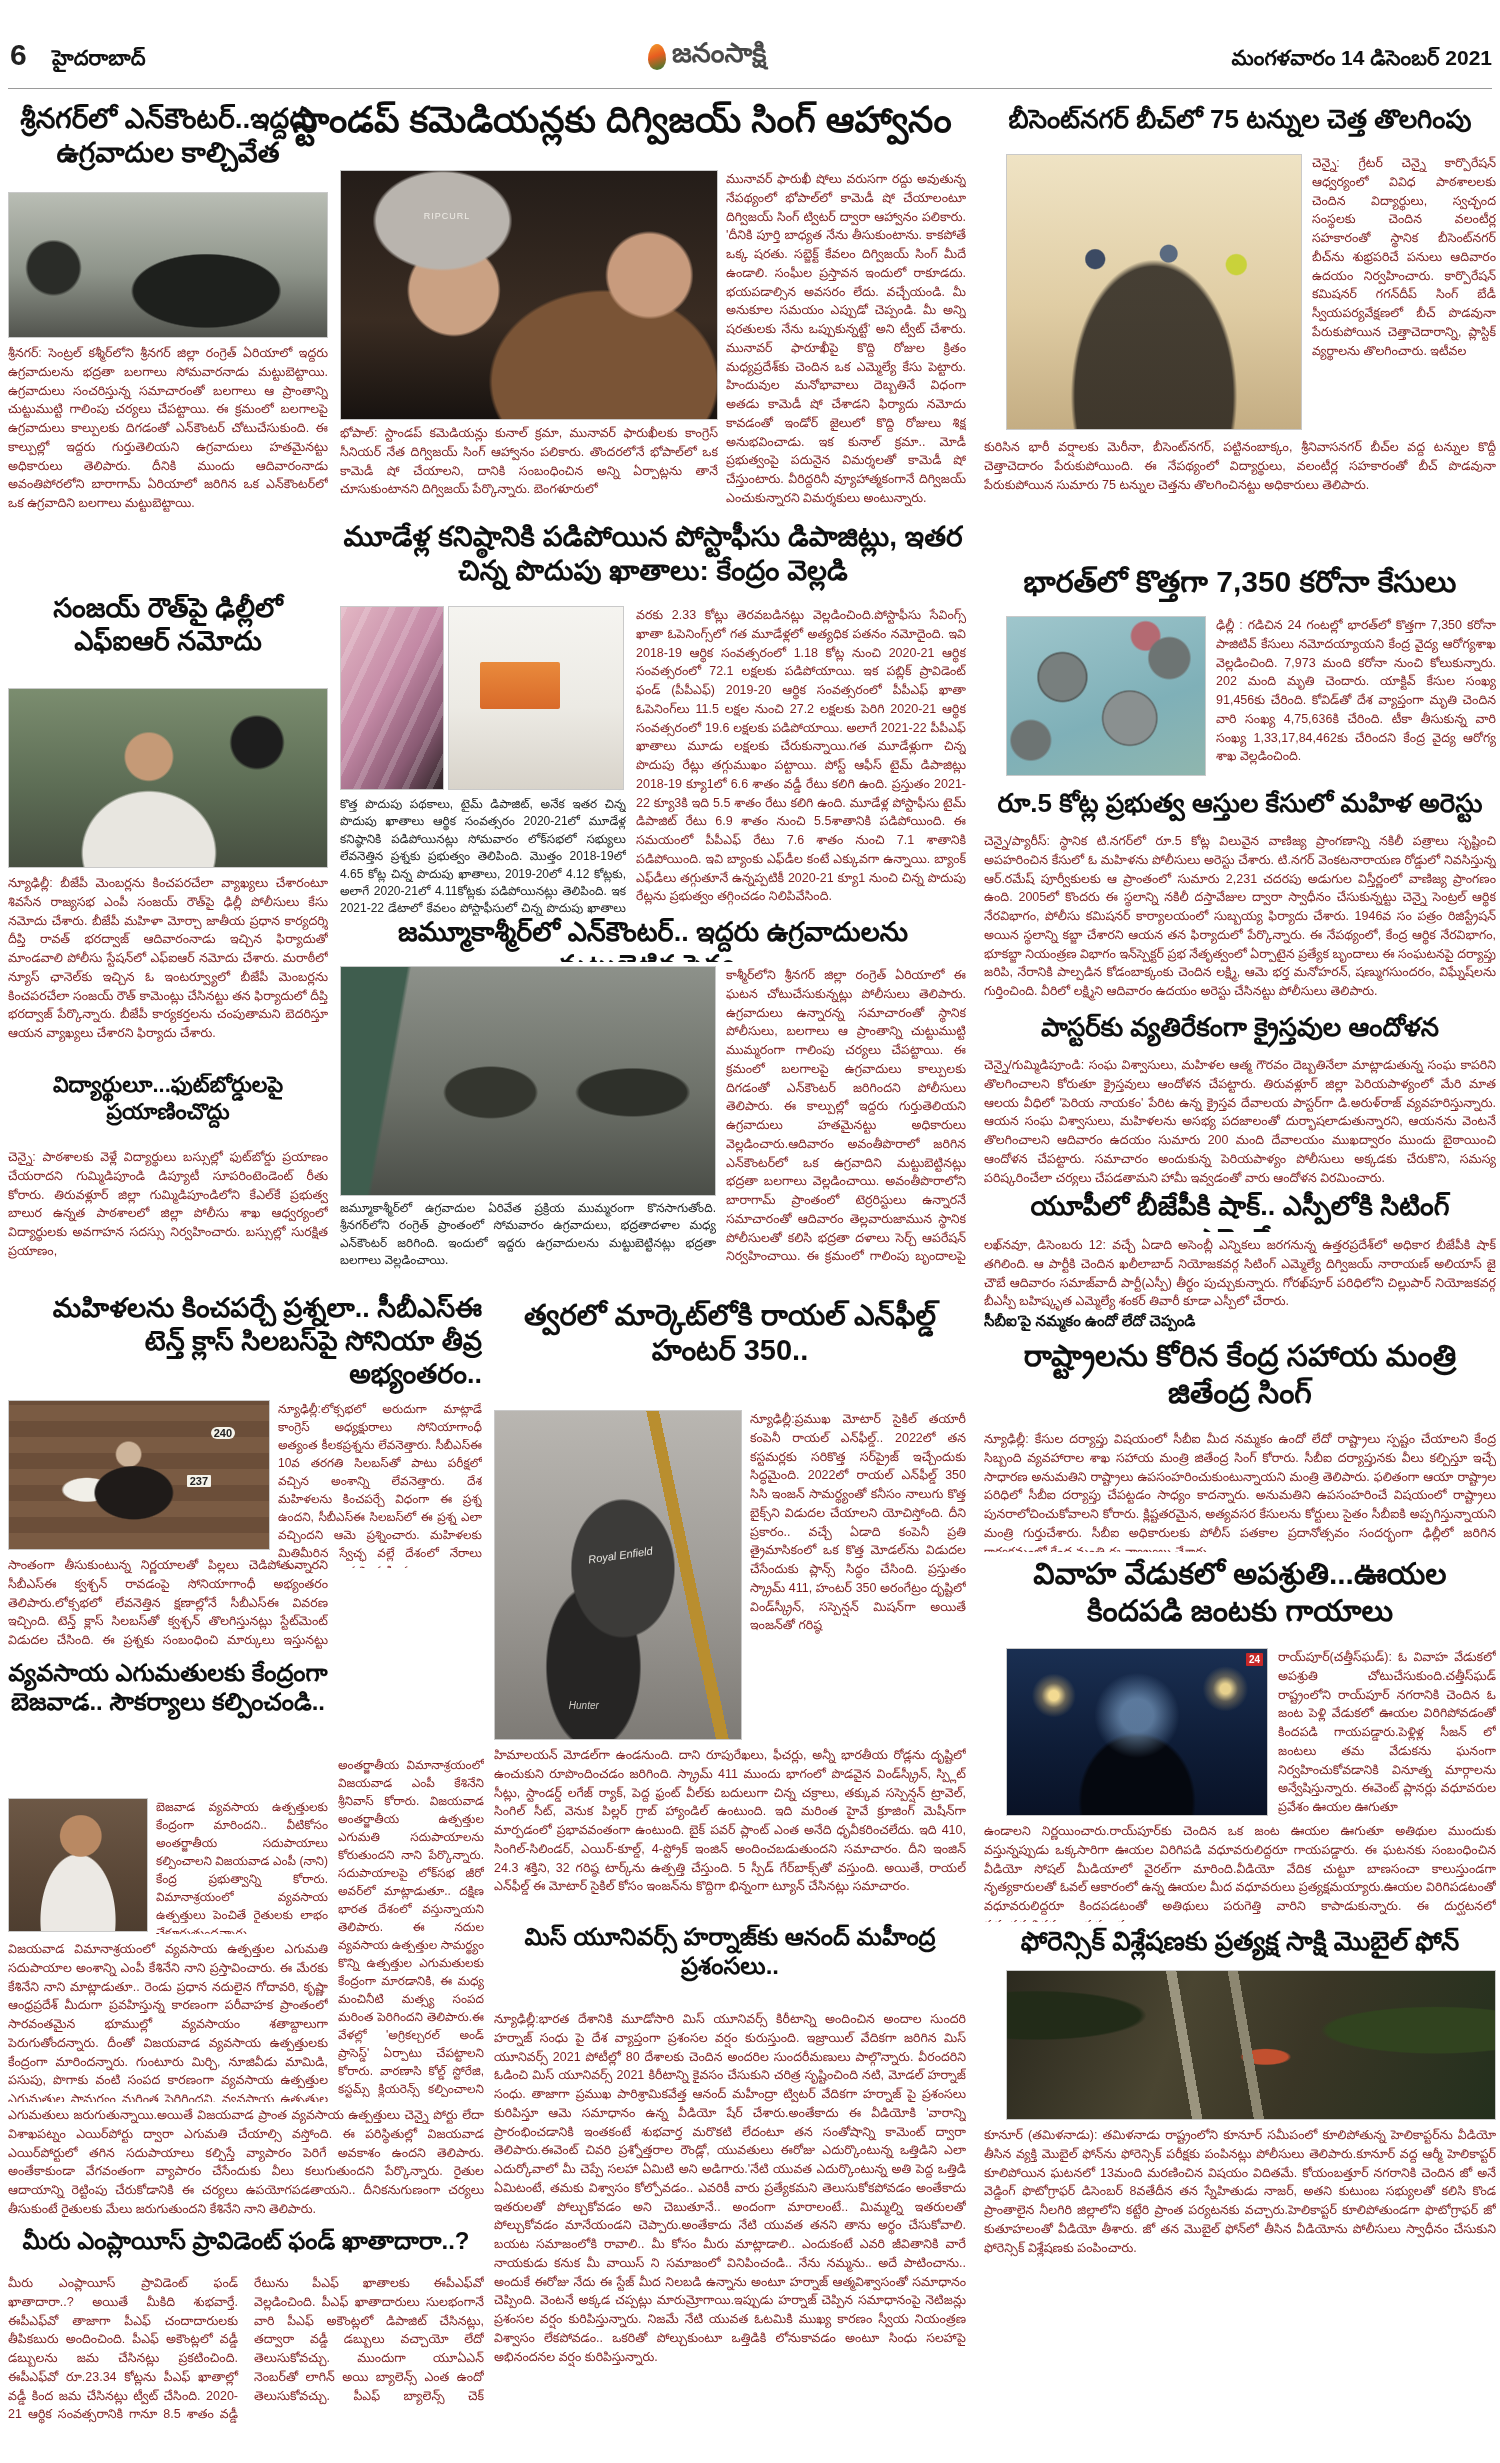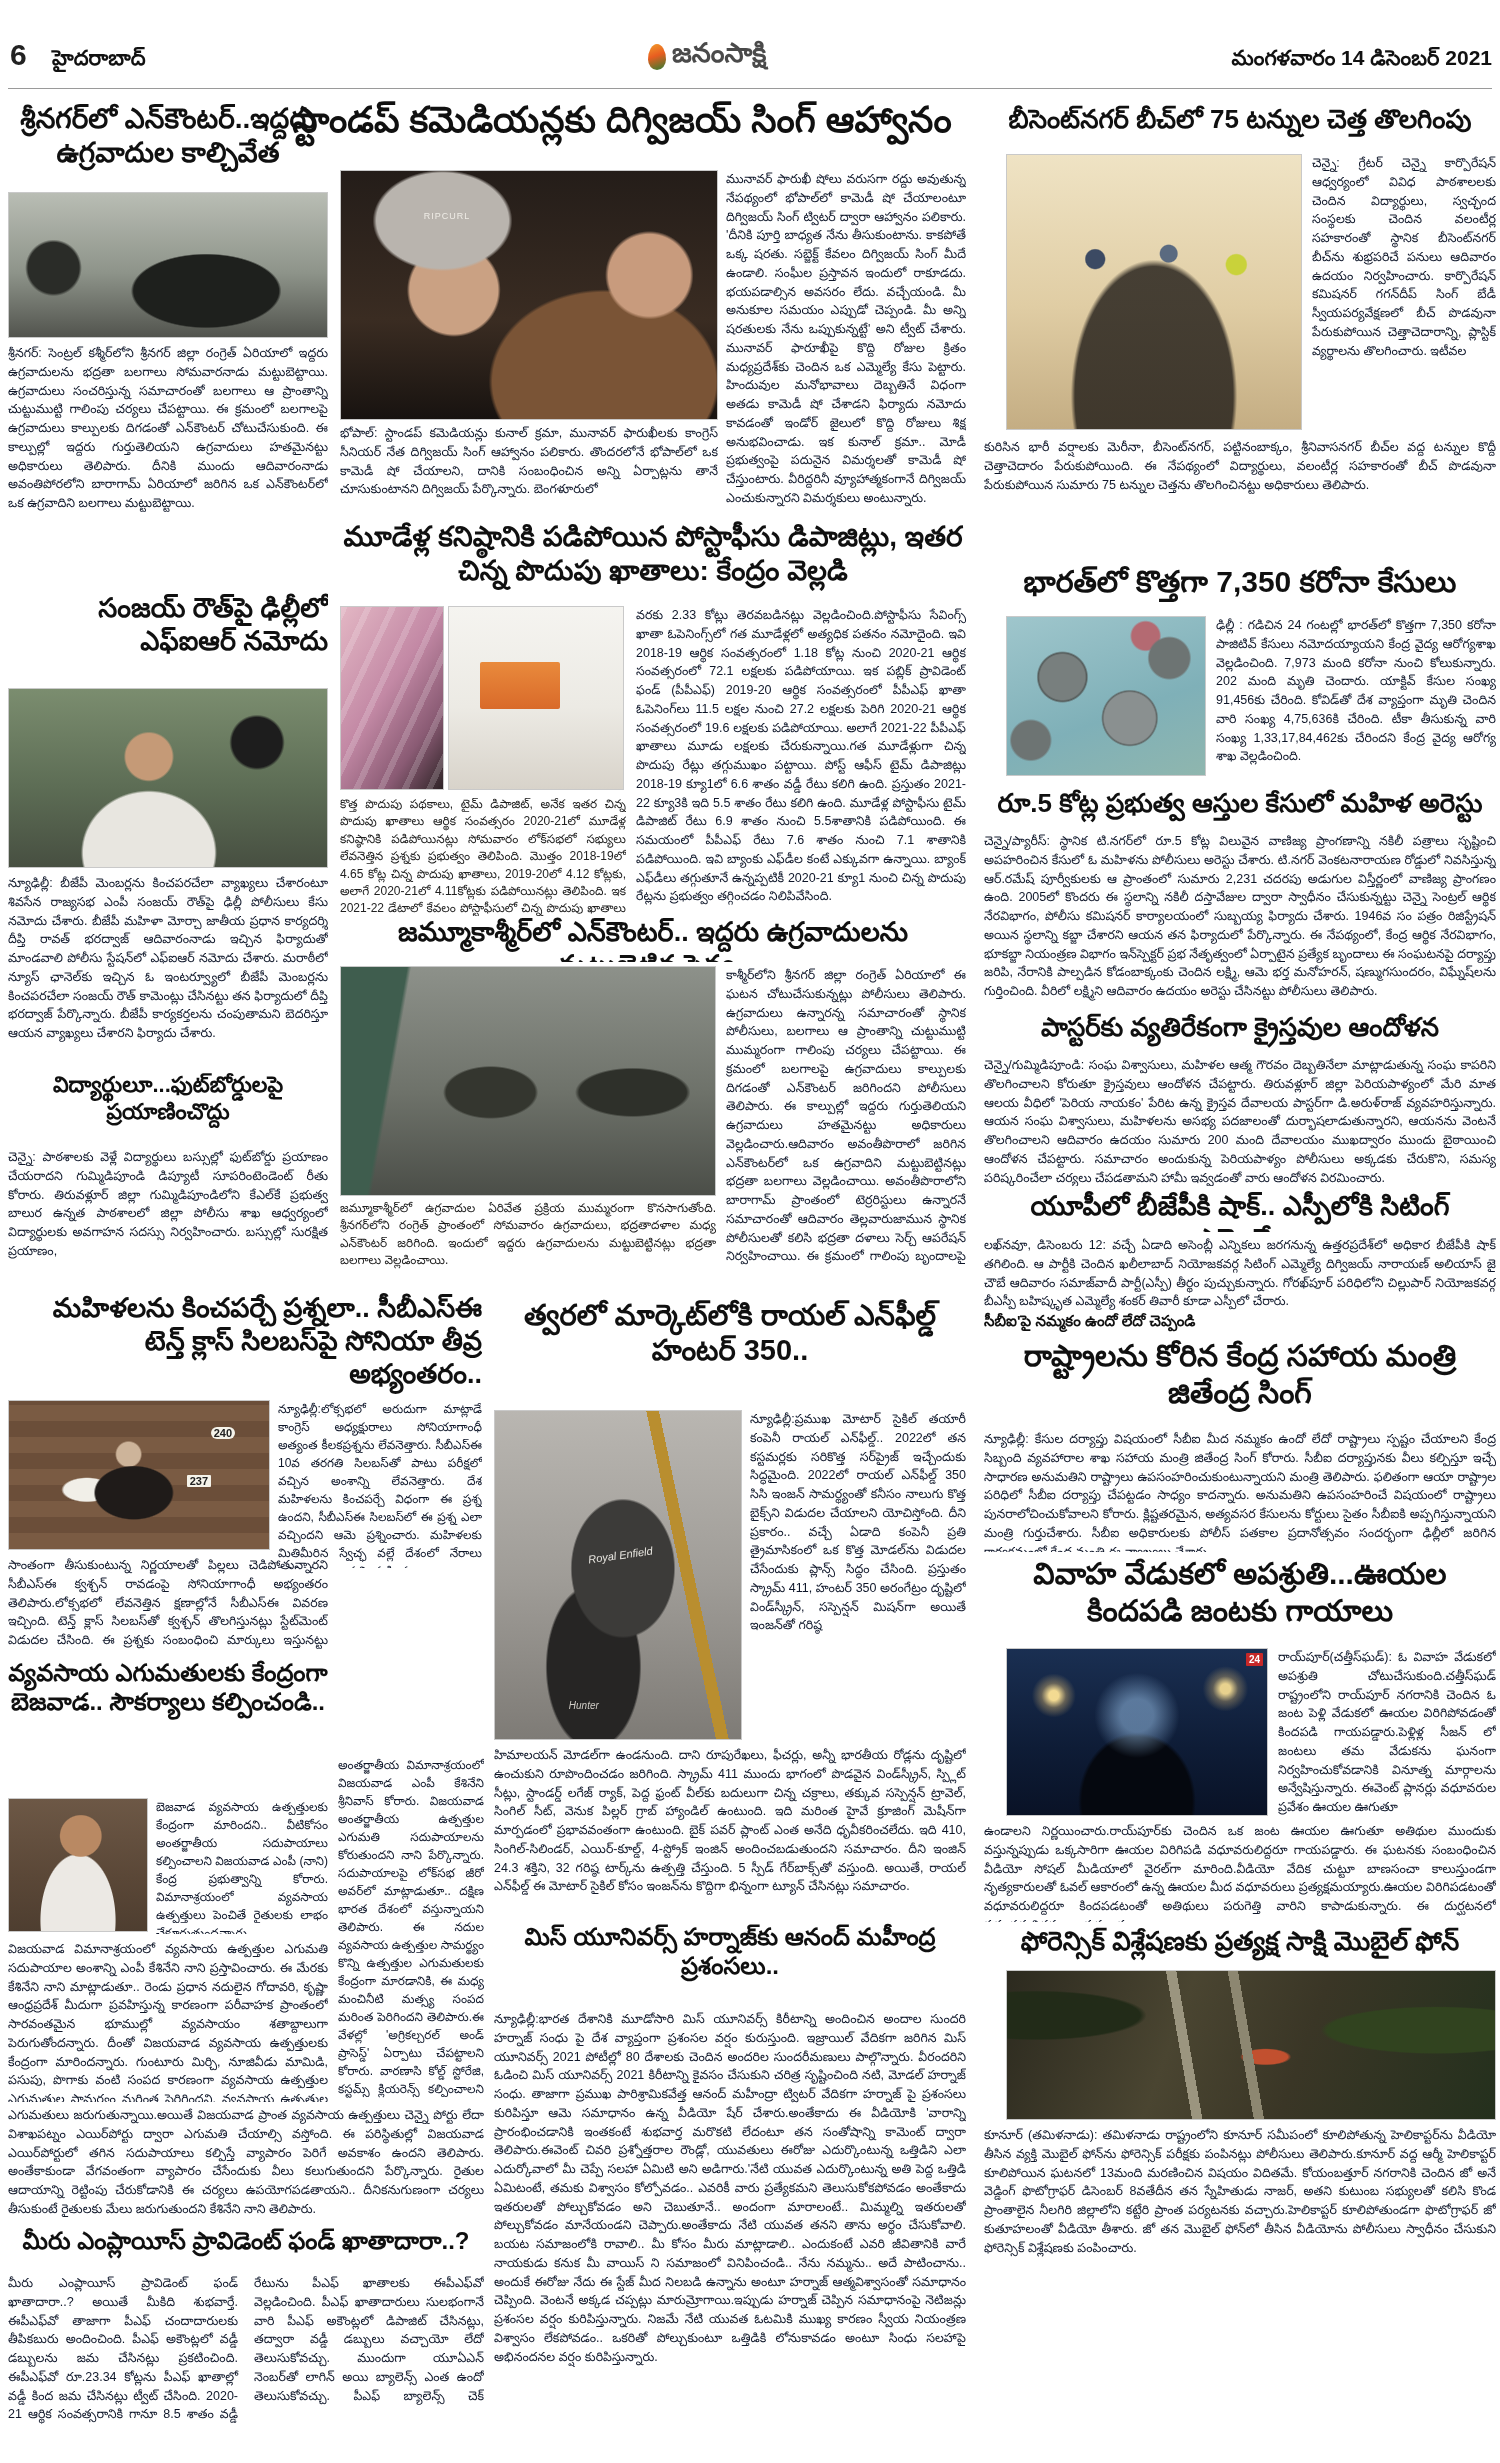--- a/index.html
+++ b/index.html
@@ -1,20 +1,20 @@
 <!DOCTYPE html>
 <html><head>
 <meta charset="utf-8">
 <style>
   html,body{margin:0;padding:0;background:#e9e9e9;}
   #page{position:relative;width:1500px;height:2463px;background:#ffffff;margin:0 auto;
         font-family:"Liberation Sans","DejaVu Sans",sans-serif;color:#1a1a1a;overflow:hidden;}
   .abs{position:absolute;}
   .hl{font-weight:700;color:#101010;text-align:center;line-height:1.22;letter-spacing:0;overflow:hidden;}
-  .txt{font-size:12.5px;line-height:1.5;text-align:justify;color:#0f172a;overflow:hidden;}
+  .txt{font-size:12.5px;line-height:1.5;text-align:justify;color:#7f1d1d;overflow:hidden;}
   .cap{font-size:12px;line-height:1.45;text-align:justify;color:#222;overflow:hidden;}
   .photo{position:absolute;overflow:hidden;border:1px solid #c9c9c9;box-sizing:border-box;}
   .rule{position:absolute;height:1px;background:#9a9a9a;}
   
   .pageno{font-size:30px;font-weight:700;color:#222;}
   .edition{font-size:21px;font-weight:700;color:#111;}
   .date{font-size:21px;font-weight:700;color:#111;text-align:right;}
   .masthead{font-size:27px;font-weight:700;color:#4a4a4a;display:flex;align-items:center;gap:6px;}
   .mlogo{width:18px;height:26px;border-radius:50% 50% 50% 50%/60% 60% 40% 40%;
          background:linear-gradient(160deg,#f29c2b 0%,#e85d20 45%,#2e7d32 100%);}
@@ -100,21 +100,21 @@
     <span class="mlogo"></span>
     <span>జనంసాక్షి</span>
   </div>
   <div class="abs date" style="left:1160px;top:46px;width:332px;">మంగళవారం 14 డిసెంబర్ 2021</div>
   <div class="rule" style="left:8px;top:88px;width:1484px;"></div>
 
   <div class="abs hl" style="left:8px;top:102px;width:320px;height:84px;font-size:28px;">శ్రీనగర్‌లో ఎన్‌కౌంటర్..ఇద్దరు ఉగ్రవాదుల కాల్చివేత</div>
   <div class="photo ph-srinagar" style="left:8px;top:192px;width:320px;height:146px;"></div>
   <div class="abs txt" style="left:8px;top:344px;width:320px;height:242px;">శ్రీనగర్: సెంట్రల్ కశ్మీర్‌లోని శ్రీనగర్ జిల్లా రంగ్రెత్ ఏరియాలో ఇద్దరు ఉగ్రవాదులను భద్రతా బలగాలు సోమవారనాడు మట్టుబెట్టాయి. ఉగ్రవాదులు సంచరిస్తున్న సమాచారంతో బలగాలు ఆ ప్రాంతాన్ని చుట్టుముట్టి గాలింపు చర్యలు చేపట్టాయి. ఈ క్రమంలో బలగాలపై ఉగ్రవాదులు కాల్పులకు దిగడంతో ఎన్‌కౌంటర్ చోటుచేసుకుంది. ఈ కాల్పుల్లో ఇద్దరు గుర్తుతెలియని ఉగ్రవాదులు హతమైనట్టు అధికారులు తెలిపారు. దీనికి ముందు ఆదివారంనాడు అవంతిపోరలోని బారాగామ్ ఏరియాలో జరిగిన ఒక ఎన్‌కౌంటర్‌లో ఒక ఉగ్రవాదిని బలగాలు మట్టుబెట్టాయి.</div>
 
-  <div class="abs hl" style="left:8px;top:592px;width:320px;height:90px;font-size:27px;text-align:right;">సంజయ్ రౌత్‌పై ఢిల్లీలో ఎఫ్ఐఆర్ నమోదు</div>
+  <div class="abs hl" style="left:8px;top:592px;width:320px;height:90px;font-size:27px;">సంజయ్ రౌత్‌పై ఢిల్లీలో ఎఫ్ఐఆర్ నమోదు</div>
   <div class="photo ph-raut" style="left:8px;top:688px;width:320px;height:180px;"></div>
   <div class="abs txt" style="left:8px;top:874px;width:320px;height:196px;">న్యూఢిల్లీ: బీజేపీ మెంబర్లను కించపరచేలా వ్యాఖ్యలు చేశారంటూ శివసేన రాజ్యసభ ఎంపీ సంజయ్ రౌత్‌పై ఢిల్లీ పోలీసులు కేసు నమోదు చేశారు. బీజేపీ మహిళా మోర్చా జాతీయ ప్రధాన కార్యదర్శి దీప్తి రావత్ భరద్వాజ్ ఆదివారంనాడు ఇచ్చిన ఫిర్యాదుతో మాండవాలి పోలీసు స్టేషన్‌లో ఎఫ్ఐఆర్ నమోదు చేశారు. మరాఠీలో న్యూస్ ఛానెల్‌కు ఇచ్చిన ఓ ఇంటర్వ్యూలో బీజేపీ మెంబర్లను కించపరచేలా సంజయ్ రౌత్ కామెంట్లు చేసినట్టు తన ఫిర్యాదులో దీప్తి భరద్వాజ్ పేర్కొన్నారు. బీజేపీ కార్యకర్తలను చంపుతామని బెదరిస్తూ ఆయన వ్యాఖ్యలు చేశారని ఫిర్యాదు చేశారు.</div>
 
   <div class="abs txt" style="left:8px;top:1148px;width:320px;height:140px;">చెన్నై: పాఠశాలకు వెళ్లే విద్యార్థులు బస్సుల్లో ఫుట్‌బోర్డు ప్రయాణం చేయరాదని గుమ్మిడిపూండి డిప్యూటీ సూపరింటెండెంట్ రీతు కోరారు. తిరువళ్లూర్ జిల్లా గుమ్మిడిపూండిలోని కేఎల్‌కే ప్రభుత్వ బాలుర ఉన్నత పాఠశాలలో జిల్లా పోలీసు శాఖ ఆధ్వర్యంలో విద్యార్థులకు అవగాహన సదస్సు నిర్వహించారు. బస్సుల్లో సురక్షిత ప్రయాణం,</div>
   <div class="abs hl" style="left:8px;top:1072px;width:320px;height:72px;font-size:22px;">విద్యార్థులూ...ఫుట్‌బోర్డులపై ప్రయాణించొద్దు</div>
 
   <div class="abs hl" style="left:8px;top:1292px;width:474px;height:102px;font-size:27px;text-align:right;">మహిళలను కించపర్చే ప్రశ్నలా.. సీబీఎస్ఈ టెన్త్ క్లాస్ సిలబస్‌పై సోనియా తీవ్ర అభ్యంతరం..</div>
   <div class="photo ph-sonia" style="left:8px;top:1400px;width:262px;height:150px;">
     <span class="ptag" style="right:34px;top:26px;border-radius:6px;">240</span>
     <span class="ptag" style="right:58px;top:74px;">237</span>

